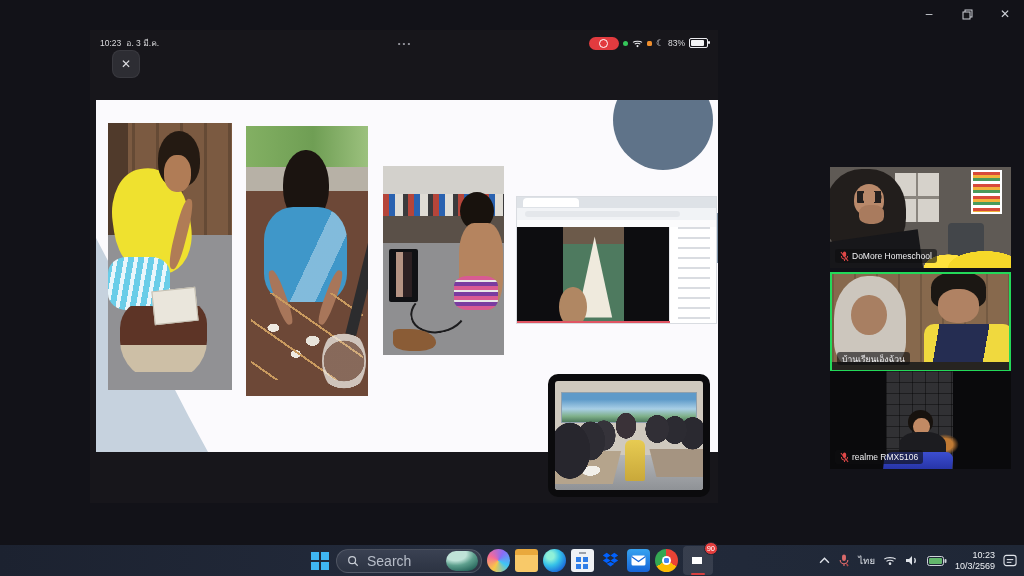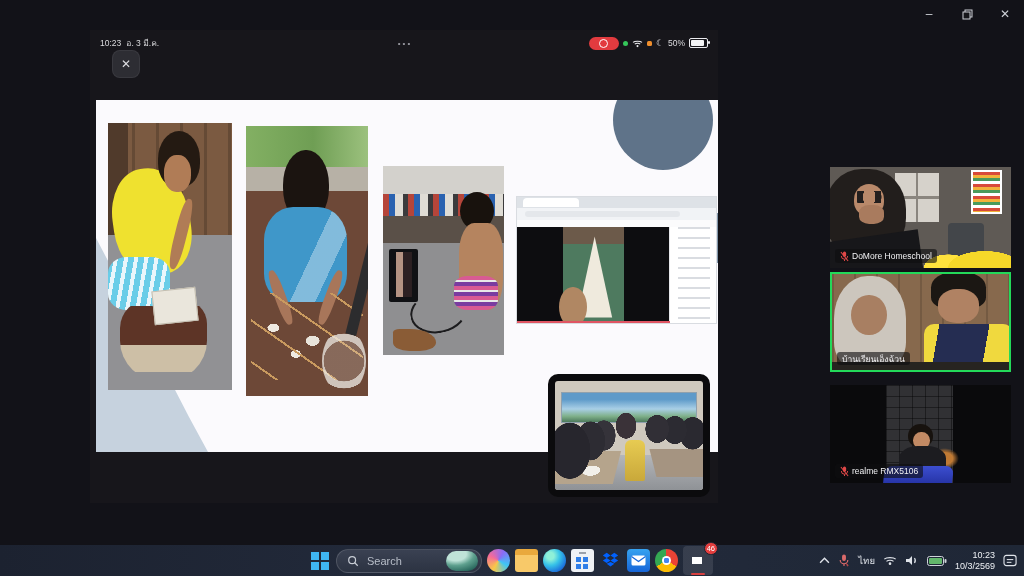--- a/index.html
+++ b/index.html
@@ -174,38 +174,38 @@
   .pip{position:absolute;left:458px;top:344px;width:162px;height:123px;background:#0b0b0d;border-radius:10px;
        padding:7px;box-sizing:border-box;z-index:5}
   .pip .scene{border-radius:3px}
 
   
   .participants{position:absolute;left:830px;top:64px;width:181px;height:409px}
   .tile{position:absolute;left:0;width:181px;overflow:hidden;background:#1b1b1f;box-sizing:border-box}
   .tile1{top:0;height:103px}
   .tile2{top:103px;height:101px}
   .tile3{top:208px;height:100px;border:2px solid #23d959}
-  .tile4{top:321px;height:98px}
+  .tile4{top:307px;height:98px}
   .name-pill{position:absolute;left:5px;bottom:5px;display:flex;align-items:center;gap:3px;
      background:rgba(14,14,16,.62);border-radius:3px;padding:1.5px 5px;color:#f2f2f4;font-size:8.5px;
      line-height:10px;z-index:4;max-width:90%;white-space:nowrap}
 
   
   .taskbar{position:absolute;left:0;top:545px;width:1024px;height:31px;
      background:linear-gradient(90deg,#1c2230,#232b3c 45%,#1f2736);z-index:40}
   .tb-center{position:absolute;left:311px;top:0;height:100%;display:flex;align-items:center;gap:5px}
   .win-start{width:18px;height:18px;margin-right:2px;background:
      linear-gradient(#3fb6f2,#3fb6f2) 0 0/8px 8px no-repeat,
      linear-gradient(#3fb6f2,#3fb6f2) 10px 0/8px 8px no-repeat,
      linear-gradient(#3fb6f2,#3fb6f2) 0 10px/8px 8px no-repeat,
      linear-gradient(#3fb6f2,#3fb6f2) 10px 10px/8px 8px no-repeat}
   .search-pill{width:146px;height:24px;border-radius:12px;display:flex;align-items:center;gap:6px;
      padding:0 3px 0 10px;box-sizing:border-box;background:linear-gradient(#3a4152,#2c3342);
      border:1px solid rgba(255,255,255,.14)}
-  .search-pill input{flex:1;min-width:0;background:transparent;border:0;outline:0;color:#cfd4dc;font-size:11px;
+  .search-pill input{flex:1;min-width:0;background:transparent;border:0;outline:0;color:#cfd4dc;font-size:14px;
      font-family:"Liberation Sans",sans-serif}
   .search-pill input::placeholder{color:#b7bdc8;opacity:1}
   .bing-thumb{width:32px;height:20px;border-radius:10px;flex:0 0 auto;
      background:radial-gradient(120% 120% at 30% 15%,#bfe3d8 0 28%,#5ea08e 48%,#27655b 78%,#1c4a46)}
   .tb-ic{width:23px;height:23px;border-radius:4px;flex:0 0 auto;position:relative}
   .ic-copilot{border-radius:50%;background:conic-gradient(from 210deg,#f9c846,#f46a9b,#8a6cf6,#3ec6f5,#f9c846)}
   .ic-folder{background:linear-gradient(180deg,#e9a93d 0 28%,#f8c969 28%);border-radius:3px}
   .ic-edge{border-radius:50%;background:radial-gradient(circle at 32% 30%,#8ff0d8 0 16%,#37c3e8 42%,#1e78dd 72%,#1742a0)}
   .ic-store{background:#eef1f5;border-radius:3px;
      background-image:linear-gradient(#9aa1ab,#9aa1ab),linear-gradient(#2f7ee8,#2f7ee8),
@@ -264,21 +264,21 @@
           <span class="rec-ring"></span>
         </span>
       <span class="dot-green"></span>
       <svg width="11" height="9" viewBox="0 0 16 12">
         <path d="M1.5 4.5C4 2 12 2 14.5 4.5" fill="none" stroke="#ececf0" stroke-width="1.6"></path>
         <path d="M4 7c2-1.7 6-1.7 8 0" fill="none" stroke="#ececf0" stroke-width="1.6"></path>
         <circle cx="8" cy="9.8" r="1.5" fill="#ececf0"></circle>
       </svg>
       <span class="dot-orange"></span>
       <span class="moon">☾</span>
-      <span>50%</span>
+      <span>83%</span>
       <span class="batt">
           <i></i>
           <em></em>
         </span>
     </div>
   </div>
 
   <div class="share-close">
     <span>✕</span>
   </div>
@@ -439,21 +439,21 @@
         <rect x="0.5" y="0.5" width="14" height="10" rx="1.5" fill="#fff"></rect>
         <path d="M0.5 1.5l7 5 7-5" fill="none" stroke="#1565d8" stroke-width="1.2"></path>
       </svg>
     </div>
     <div class="tb-ic">
       <div class="chrome-core"></div>
         <div class="chrome-dot"></div>
     </div>
     <div class="zoom-wrap">
       <div class="zoom-ic"></div>
-      <div class="zoom-badge">46</div>
+      <div class="zoom-badge">90</div>
       <div class="zoom-underline"></div>
     </div>
   </div>
 
   <div class="tb-tray">
     <svg width="11" height="7" viewBox="0 0 10 6">
       <polyline points="1,5 5,1 9,5" fill="none" stroke="#dfe3e9" stroke-width="1.3"></polyline>
     </svg>
     <svg width="12" height="13" viewBox="0 0 10 12">
       <rect x="3.2" y="0.5" width="3.6" height="6" rx="1.8" fill="#d96a6a"></rect>

